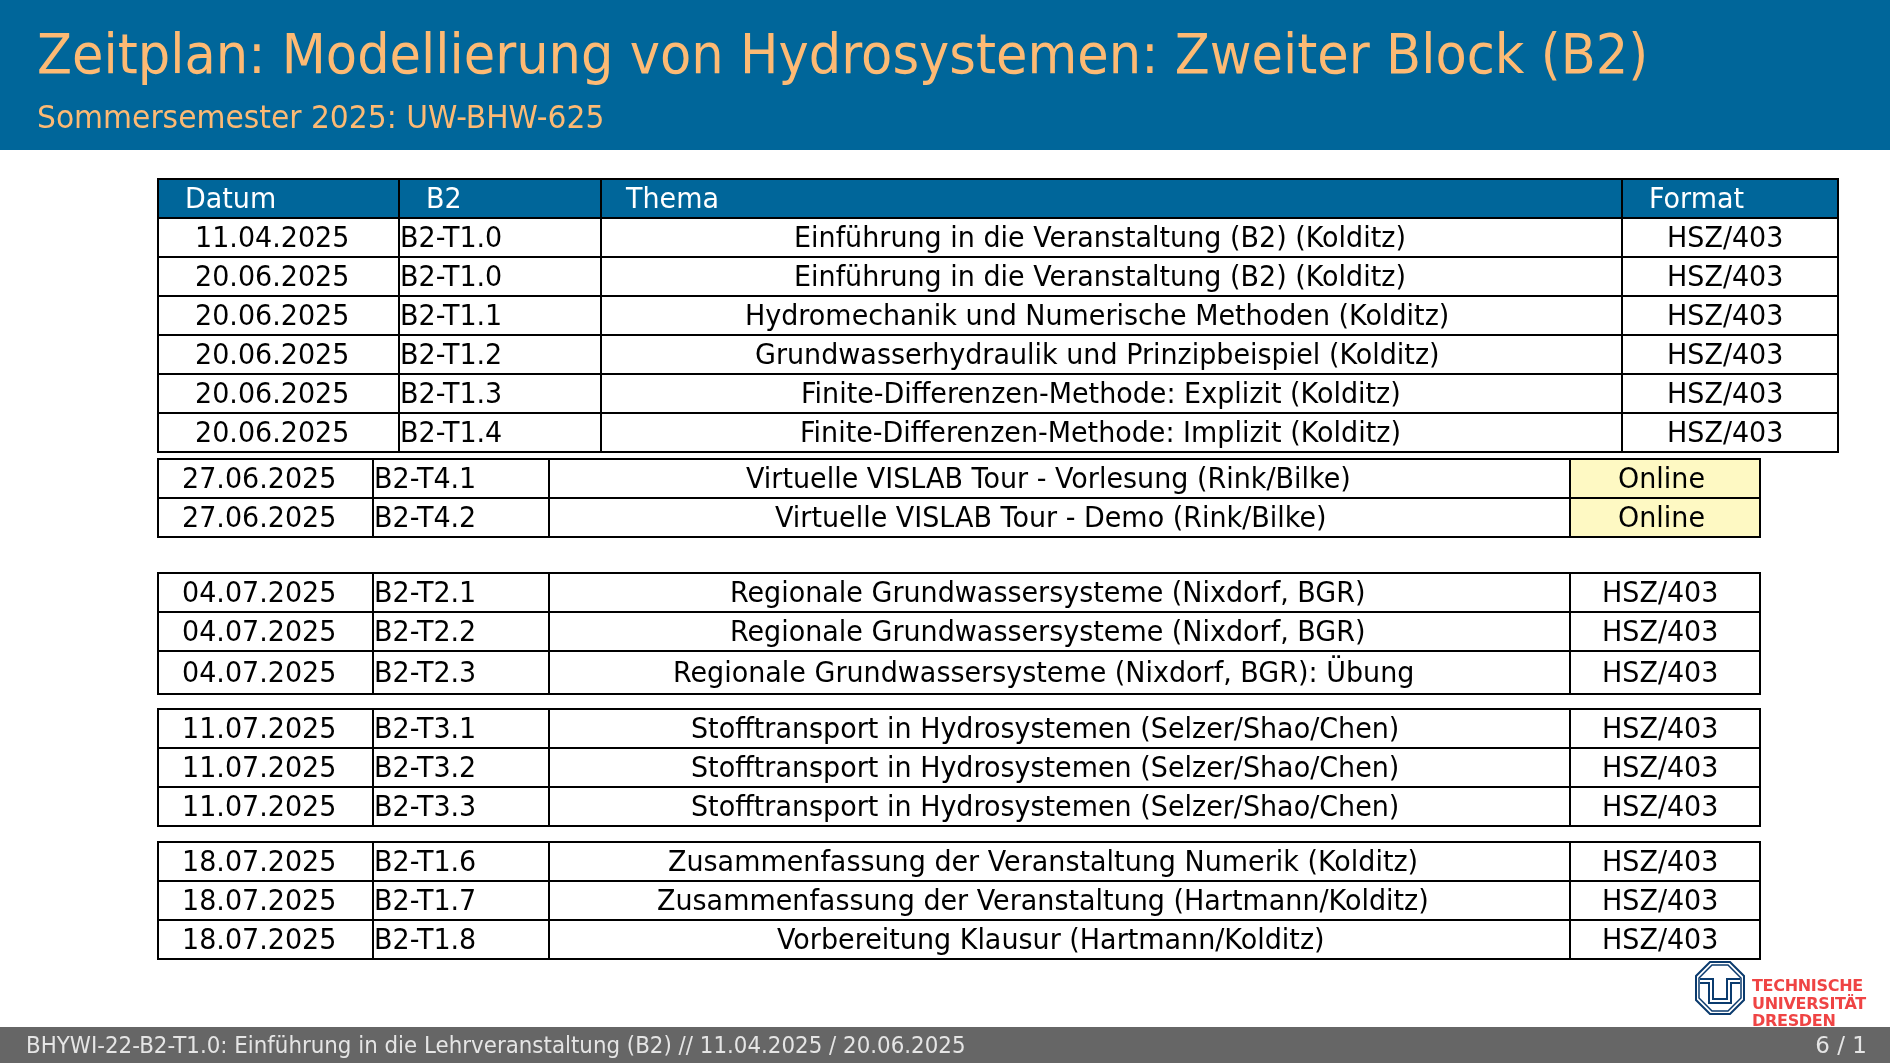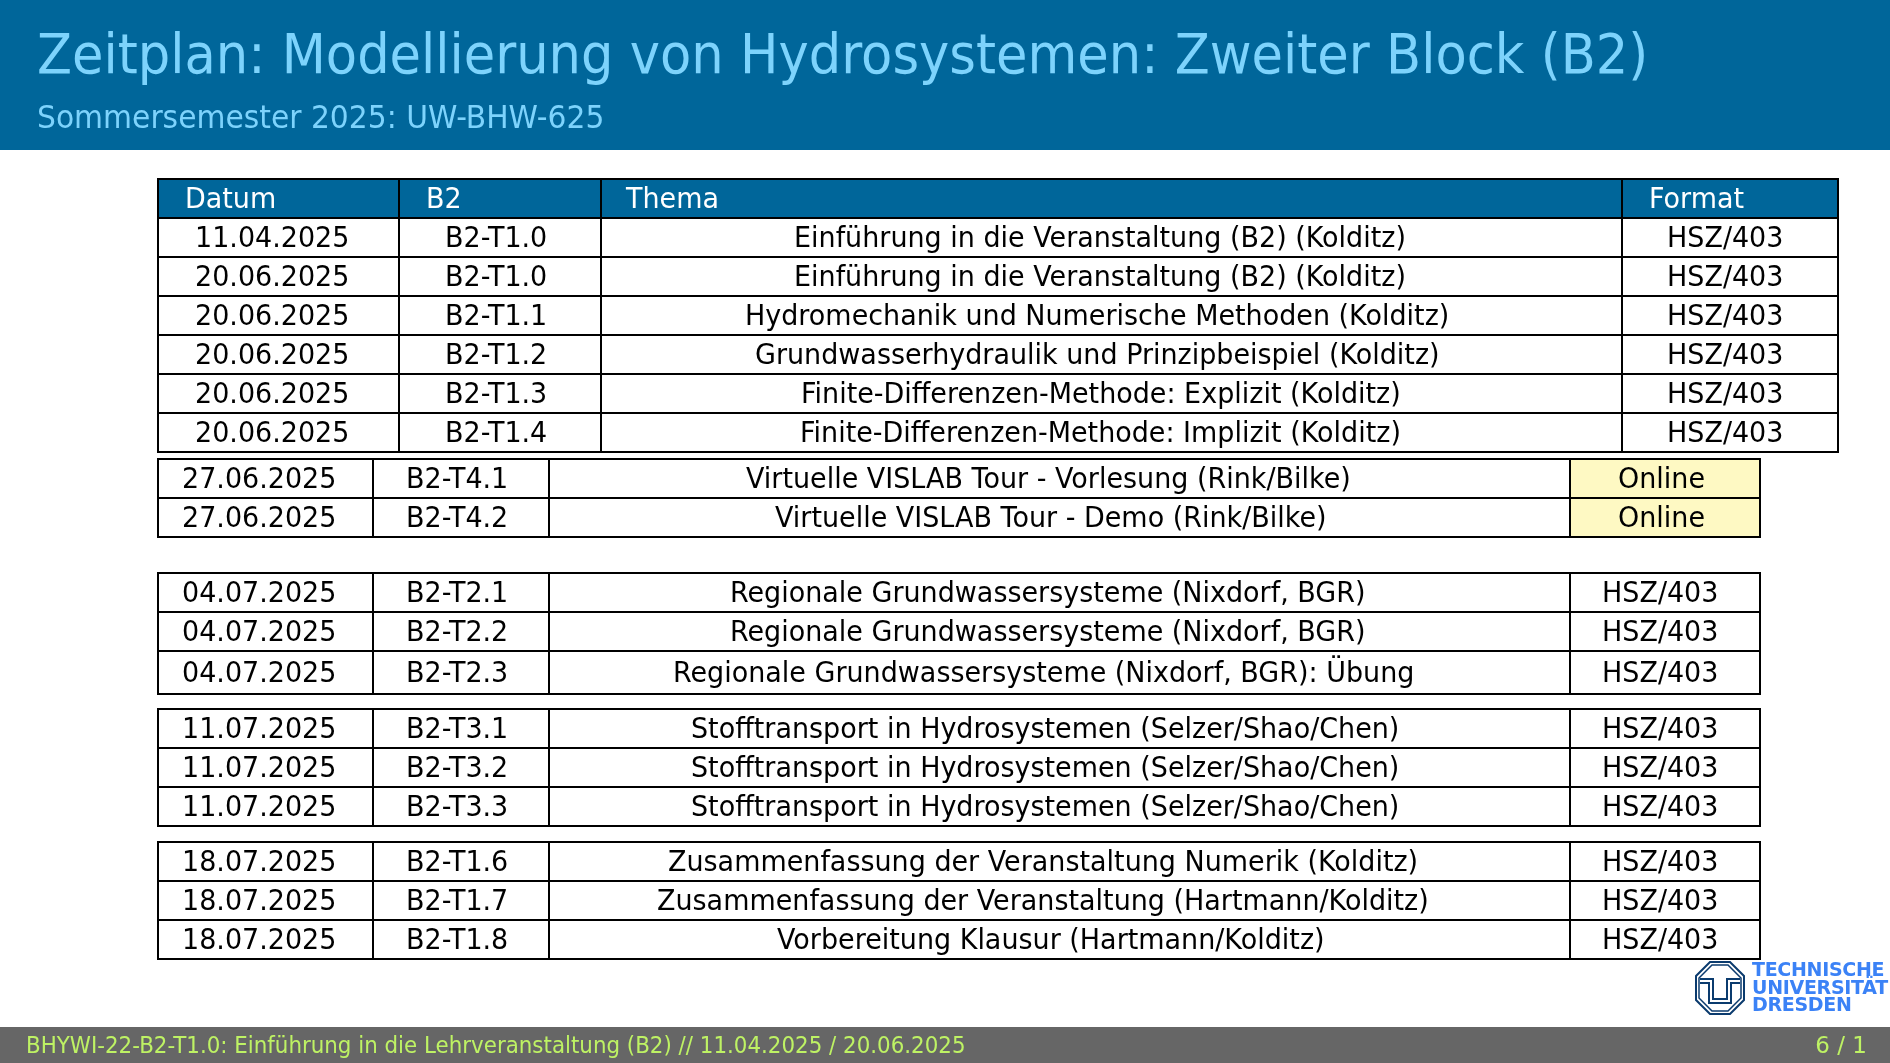--- a/index.html
+++ b/index.html
@@ -2,21 +2,21 @@
 <html><head>
 <meta charset="utf-8">
 <style>
   html, body { margin: 0; padding: 0; }
   body {
     width: 1890px; height: 1063px; position: relative; overflow: hidden;
     background: #ffffff; font-family: "DejaVu Sans", sans-serif; color: #000;
   }
   .header {
     position: absolute; left: 0; top: 0; width: 1890px; height: 150px;
-    background: #00669a; color: #7dd3fc;
+    background: #00669a; color: #fdba74;
   }
   .title {
     position: absolute; left: 37px; top: 22px; font-size: 55px; line-height: 64px;
     white-space: nowrap; transform-origin: left top; transform: scaleX(0.93);
     font-family: "DejaVu Sans", sans-serif; font-weight: normal;
   }
   .subtitle {
     position: absolute; left: 37px; top: 97px; font-size: 32px; line-height: 40px;
     white-space: nowrap; transform-origin: left top; transform: scaleX(0.93);
   }
@@ -25,40 +25,40 @@
     border: 2px solid #000; padding: 0; font-size: 29px; font-weight: normal;
     height: 37px; line-height: 37px; white-space: nowrap; overflow: hidden;
   }
   table.grid th {
     background: #00669a; color: #fff; text-align: left; border-color: #000;
   }
   table.grid th .txt, table.grid td .txt {
     display: inline-block; transform-origin: left center; transform: scaleX(0.93);
   }
   .c-date { width: 213px; text-align: center; }
-  .c-code { width: 174px; text-align: center; }
+  .c-code { width: 174px; }
   .c-topic { width: 995px; text-align: center; padding-left: 24px !important; }
   .c-fmt { width: 188px; text-align: center; }
   th.c-date { padding-left: 26px !important; text-align: left; }
   th.c-code { padding-left: 26px !important; text-align: left; }
   th.c-fmt { padding-left: 26px !important; text-align: left; }
   td.online { background: #fef9c3; }
   td.c-date .txt, td.c-code .txt, td.c-fmt .txt { transform-origin: center center; }
   tr.tall td { height: 41px; line-height: 41px; }
 
   .footer {
     position: absolute; left: 0; top: 1027px; width: 1890px; height: 36px;
-    background: #666666; color: #bef264; font-size: 23px; line-height: 36px;
+    background: #666666; color: #e5e5e5; font-size: 23px; line-height: 36px;
   }
   .footer-left { position: absolute; left: 26px; top: 0; white-space: nowrap; transform-origin: left center; transform: scaleX(0.93); }
   .footer-right { position: absolute; right: 23px; top: 0; white-space: nowrap; }
   .logo { position: absolute; left: 1695px; top: 961px; width: 180px; height: 54px; }
   .logo-text {
-    position: absolute; left: 57px; top: 0; color: #3b82f6; font-weight: bold;
-    font-size: 19px; line-height: 17.5px; font-family: "DejaVu Sans", sans-serif;
+    position: absolute; left: 57px; top: 16px; color: #ef4444; font-weight: bold;
+    font-size: 16px; line-height: 17.5px; font-family: "DejaVu Sans", sans-serif;
     letter-spacing: -0.3px; white-space: nowrap;
   }
 </style>
 </head>
 <body>
 
 <div class="header">
   <div class="title">Zeitplan: Modellierung von Hydrosystemen: Zweiter Block (B2)</div>
   <div class="subtitle">Sommersemester 2025: UW-BHW-625</div>
 </div>

